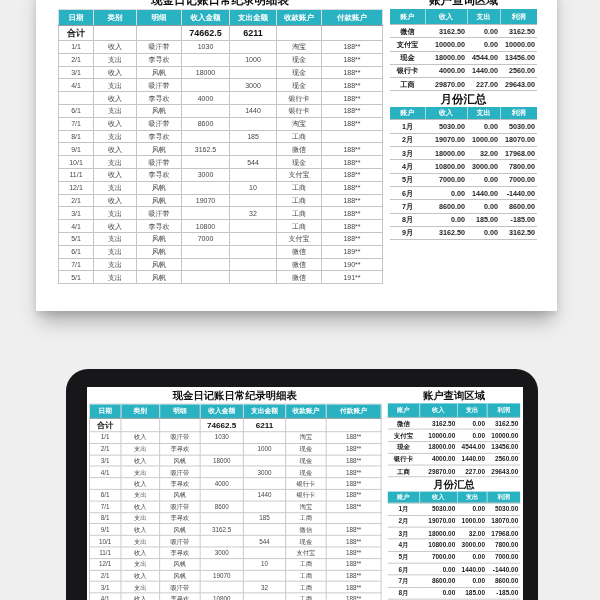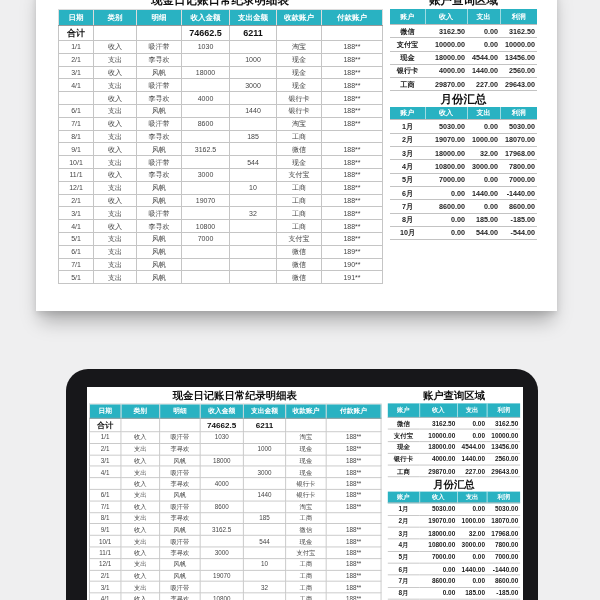--- a/index.html
+++ b/index.html
@@ -383,24 +383,24 @@
               <td>0.00</td>
               <td>8600.00</td>
             </tr>
             <tr class="data-row">
               <td>8月</td>
               <td>0.00</td>
               <td>185.00</td>
               <td>-185.00</td>
             </tr>
             <tr class="data-row">
-              <td>10月</td>
+              <td>9月</td>
+              <td>3162.50</td>
               <td>0.00</td>
-              <td>544.00</td>
-              <td>-544.00</td>
+              <td>3162.50</td>
             </tr>
           </tbody>
         </table>
       </div>
     </div>
 </div>
 
 <div class="device">
   <div class="device-screen">
     <div class="sheet">

